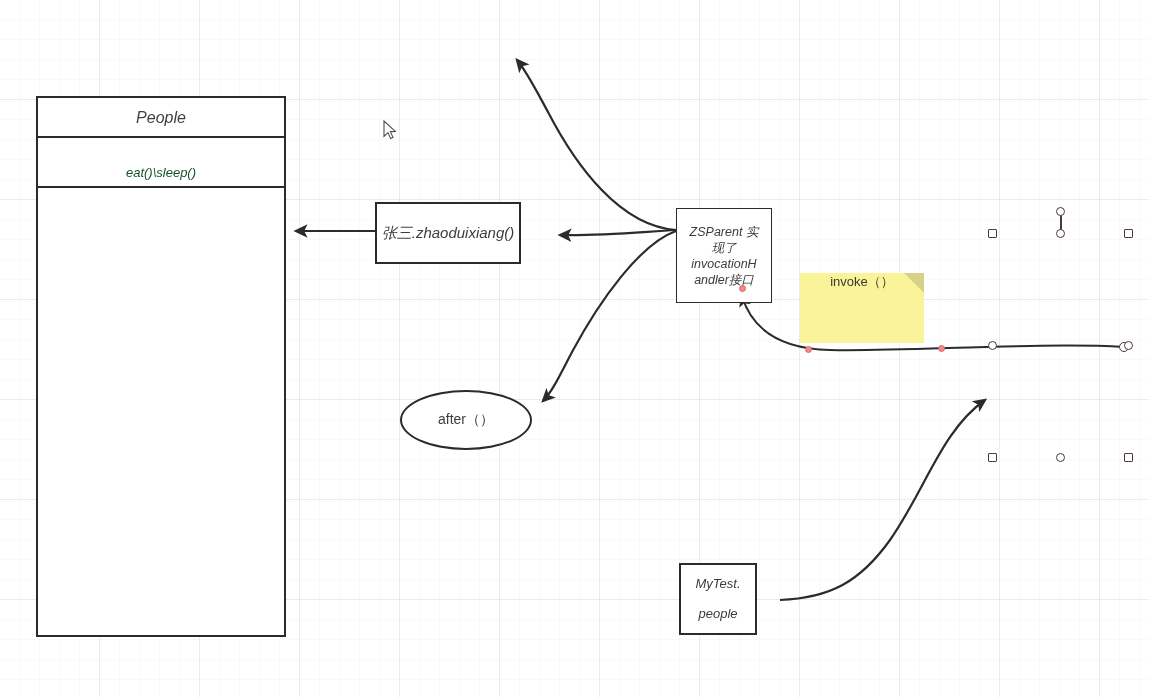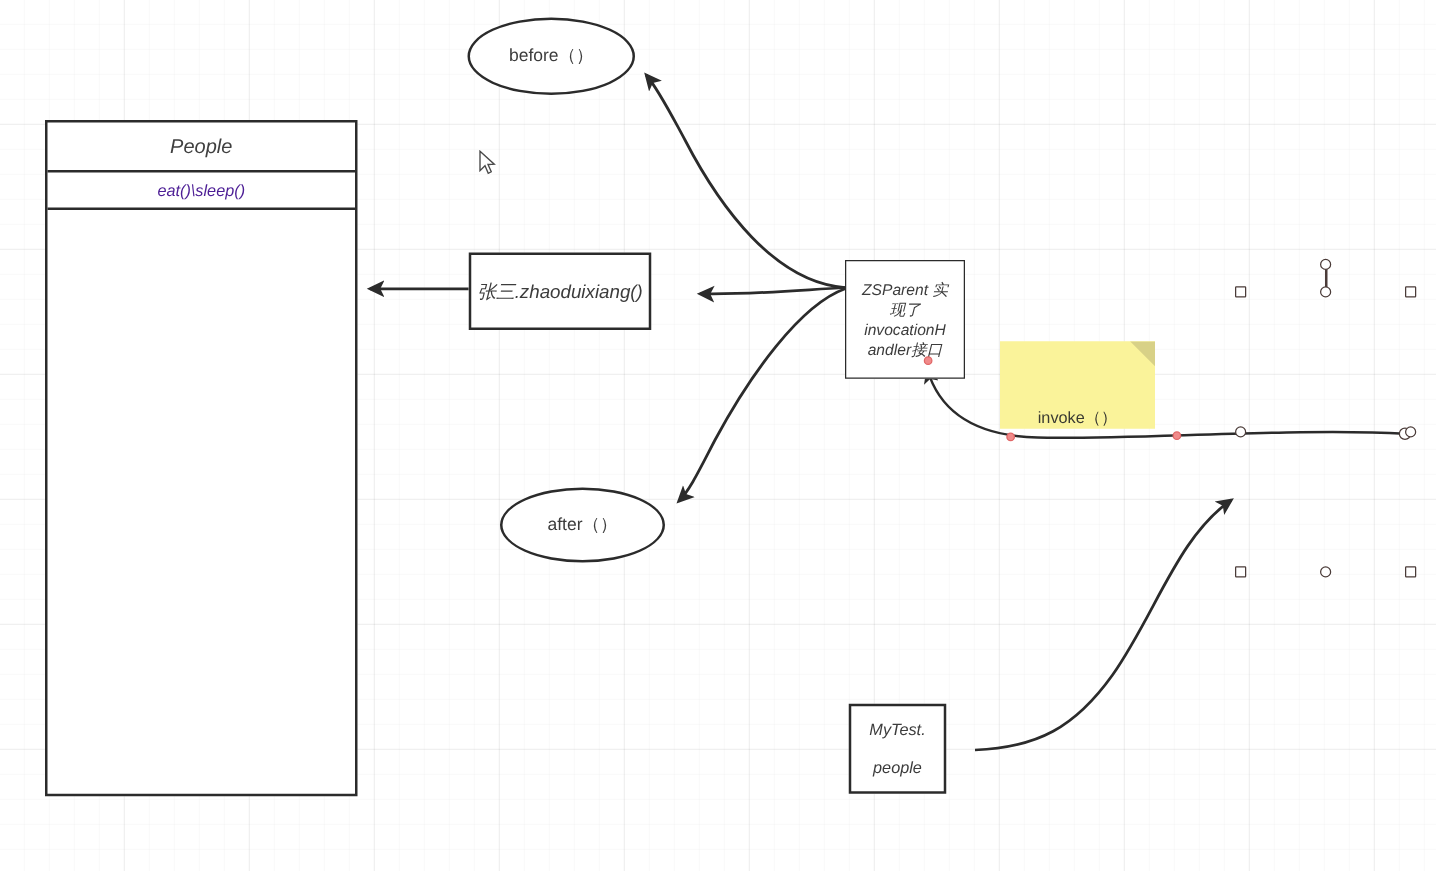--- a/index.html
+++ b/index.html
@@ -65,23 +65,24 @@
     font-size: 16px;
     color: #404040;
     border-bottom: 2px solid #2b2b2b;
     box-sizing: border-box;
   }
   #people-class .cls-attrs {
     width: 100%;
     height: 30px;
     line-height: 30px;
     font-size: 13px;
-    color: #4c1d95;
+    color: #14532d;
     border-bottom: 2px solid #2b2b2b;
     box-sizing: border-box;
+    margin-top: 20px;
   }
   #people-class .cls-body { flex: 1; width: 100%; }
 
   
   #zhangsan-box {
     left: 375px;
     top: 202px;
     width: 146px;
     height: 62px;
     border: 2px solid #2b2b2b;
@@ -137,21 +138,21 @@
   #invoke-note {
     position: absolute;
     left: 800px;
     top: 273px;
     width: 124px;
     height: 70px;
     background: #faf39a;
     color: #3a3a32;
     font-size: 13px;
     display: flex;
-    align-items: flex-end;
+    align-items: flex-start;
     justify-content: center;
     box-sizing: border-box;
   }
   #invoke-note .fold {
     position: absolute;
     right: 0;
     top: 0;
     width: 20px;
     height: 20px;
     background: #d8d187;
@@ -253,23 +254,20 @@
     <div>张三.zhaoduixiang()</div>
   </div>
 
   <div class="node" id="zsparent-box">
     <div>ZSParent 实</div>
     <div>现了</div>
     <div>invocationH</div>
     <div>andler接口</div>
   </div>
 
-  <div class="ellipse" id="before-node">
-    <span>before（）</span>
-  </div>
 
   <div class="ellipse" id="after-node">
     <span>after（）</span>
   </div>
 
   <div id="invoke-note">
     <span>invoke（）</span>
     <span class="fold"></span>
   </div>
 

